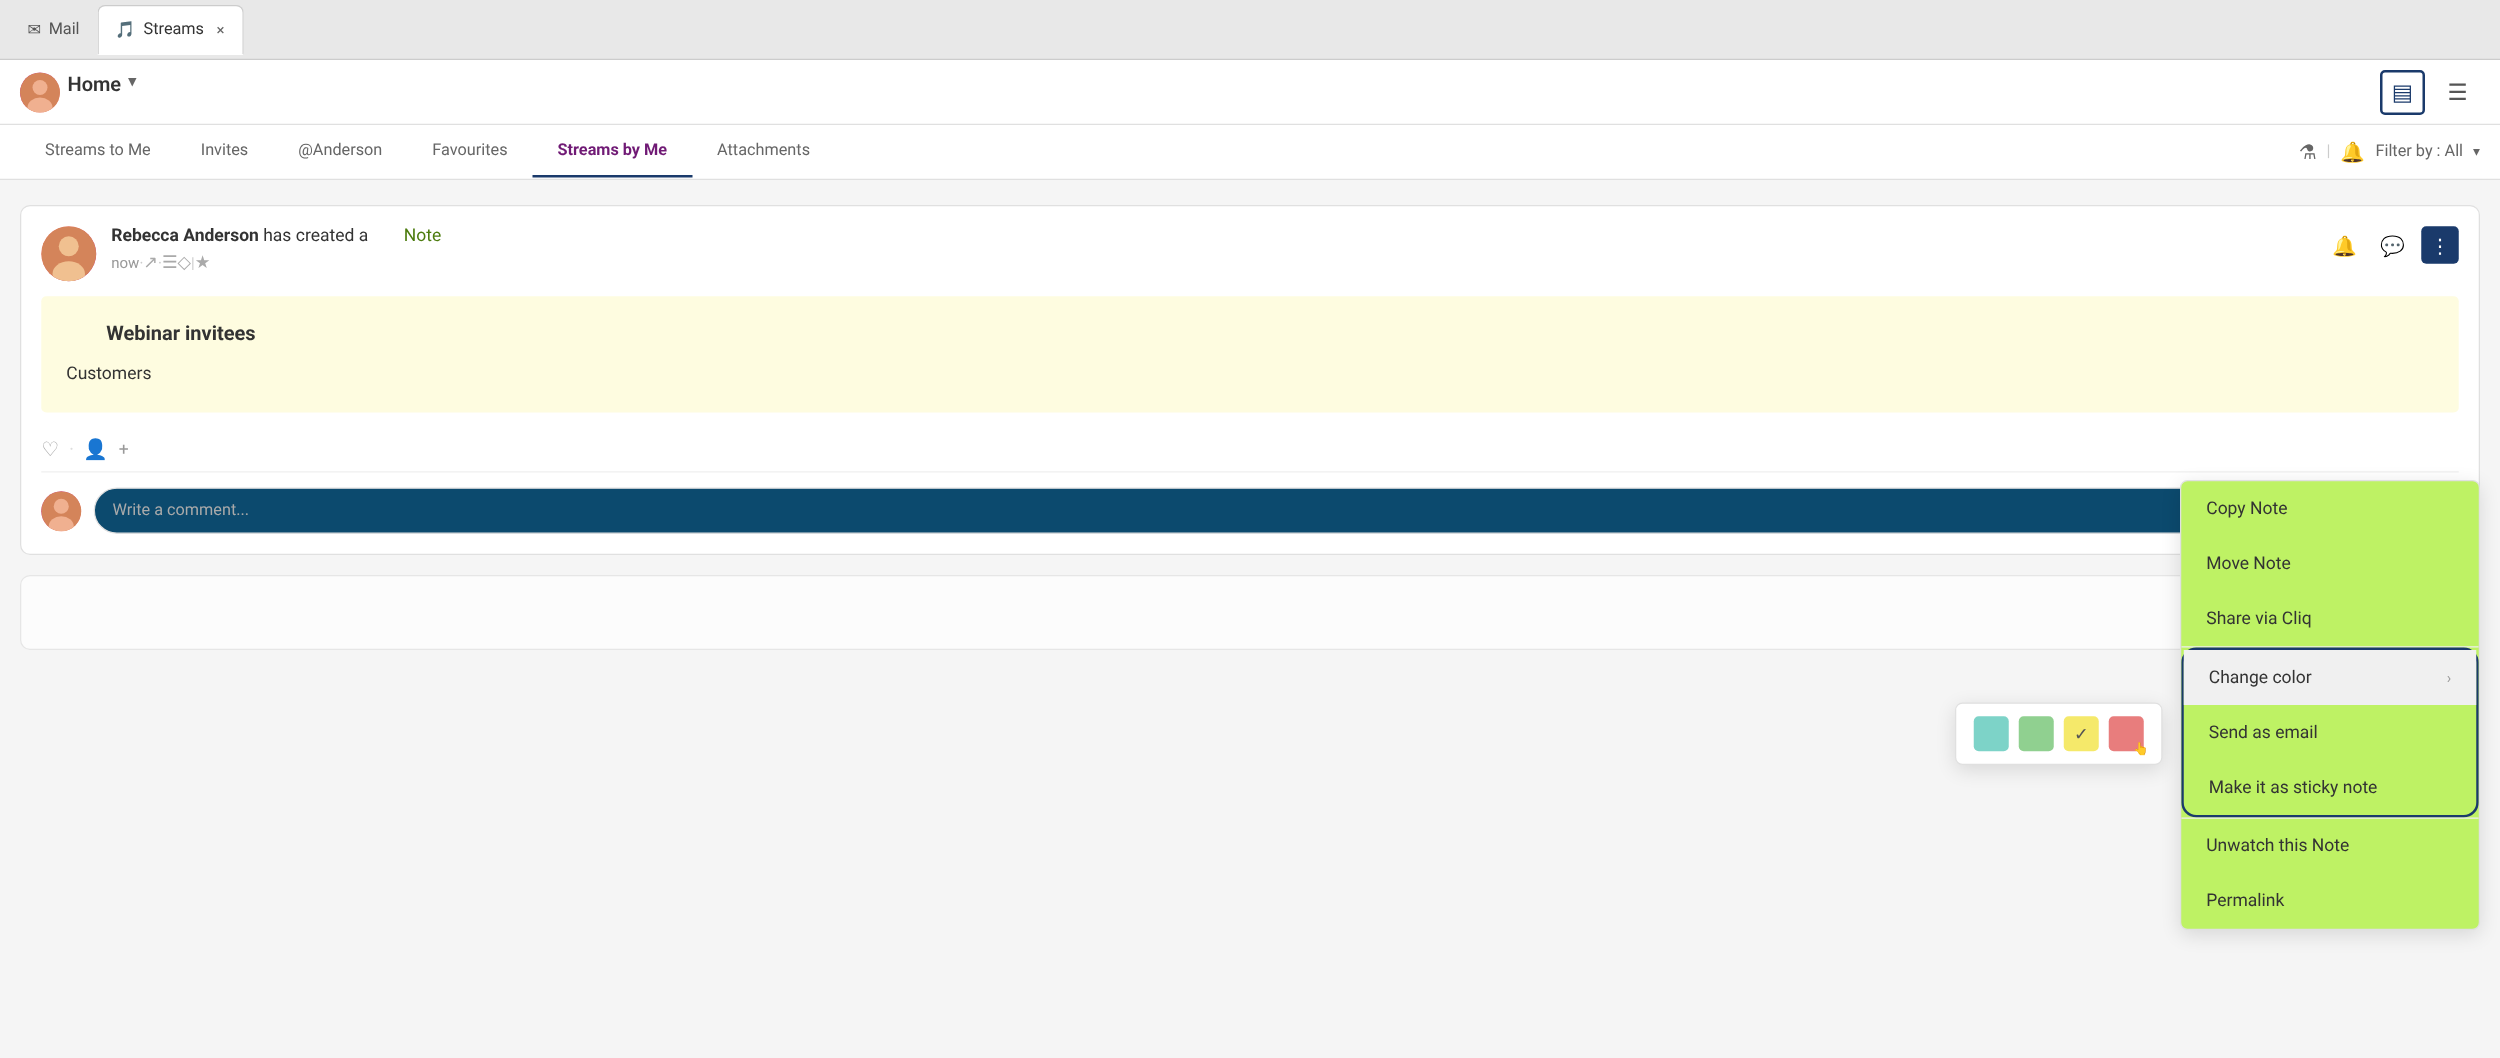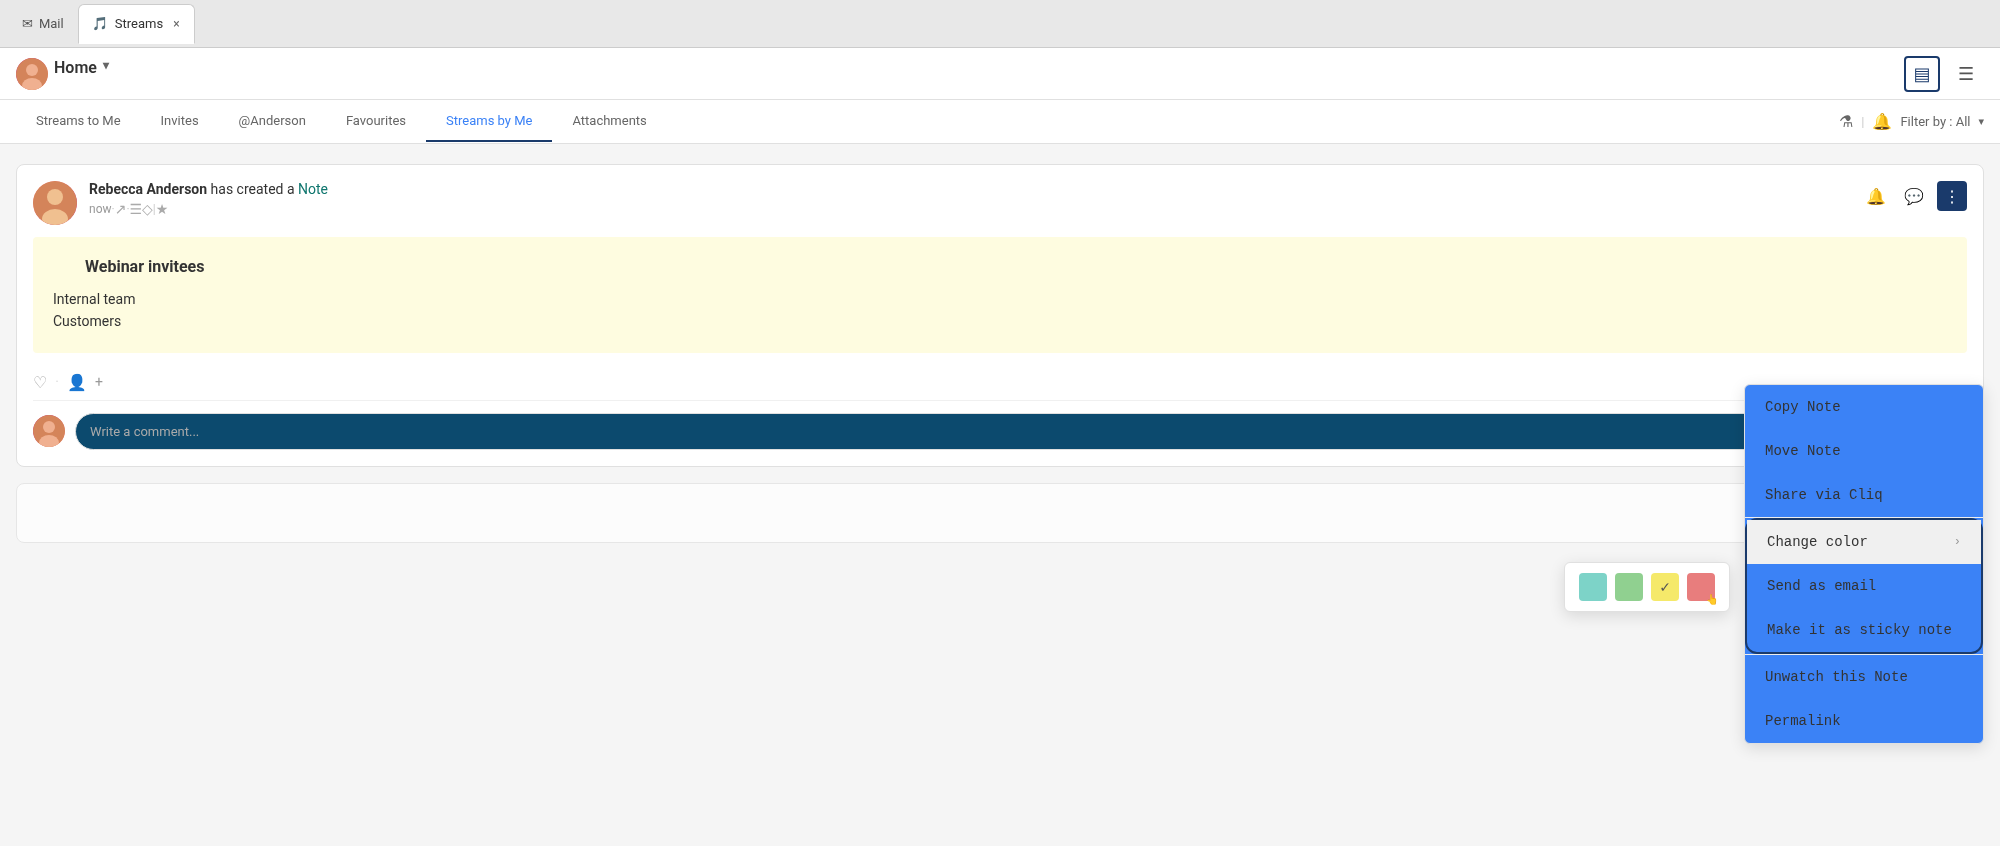--- a/index.html
+++ b/index.html
@@ -117,23 +117,23 @@
     }
     .nav-tab {
       padding: 12px 20px;
       cursor: pointer;
       color: #666;
       font-size: 13px;
       border-bottom: 2px solid transparent;
       white-space: nowrap;
     }
     .nav-tab.active {
-      color: #3b82f6;
+      color: #701a75;
       border-bottom: 2px solid #1a3a6b;
-      font-weight: 400;
+      font-weight: 700;
     }
     .nav-tabs-right {
       display: flex;
       align-items: center;
       gap: 8px;
       color: #666;
       font-size: 13px;
     }
     .filter-icon {
       font-size: 16px;
@@ -178,22 +178,23 @@
     .stream-meta {
       display: flex;
       flex-direction: column;
       gap: 4px;
     }
     .stream-title {
       font-size: 14px;
       color: #333;
     }
     .stream-title a {
-      color: #0f766e;
+      color: #4d7c0f;
       text-decoration: none;
+      margin-left: 25px;
     }
     .stream-actions {
       display: flex;
       align-items: center;
       gap: 0;
       font-size: 12px;
       color: #999;
     }
     .stream-action-icon {
       cursor: pointer;
@@ -279,28 +280,27 @@
       color: #aaa;
       background: #0c4a6e;
       cursor: text;
     }
 
     
     .dropdown-menu {
       position: absolute;
       right: 16px;
       top: 240px;
-      background: #3b82f6;
+      background: #bef264;
       border: 1px solid #e0e0e0;
       border-radius: 6px;
       box-shadow: 0 4px 16px rgba(0,0,0,0.12);
       width: 240px;
       z-index: 100;
       overflow: hidden;
-      font-family: Liberation Mono, monospace;
     }
     .dropdown-item {
       padding: 14px 20px;
       cursor: pointer;
       font-size: 14px;
       color: #333;
       display: flex;
       align-items: center;
       justify-content: space-between;
     }
@@ -462,21 +462,20 @@
         </div>
         <div class="card-more-btn">
           <span>⋮</span>
         </div>
       </div>
     </div>
 
     <div class="note-content" style="background:#fefce0;">
       <div class="note-title">Webinar invitees</div>
       <div class="note-body">
-        <div>Internal team</div>
         <div>Customers</div>
       </div>
     </div>
 
     <div class="stream-footer">
       <span class="footer-icon">♡</span>
       <span style="color:#ddd;">·</span>
       <span class="footer-icon">👤</span>
       <span class="footer-icon" style="color:#999;font-size:14px;">+</span>
     </div>

